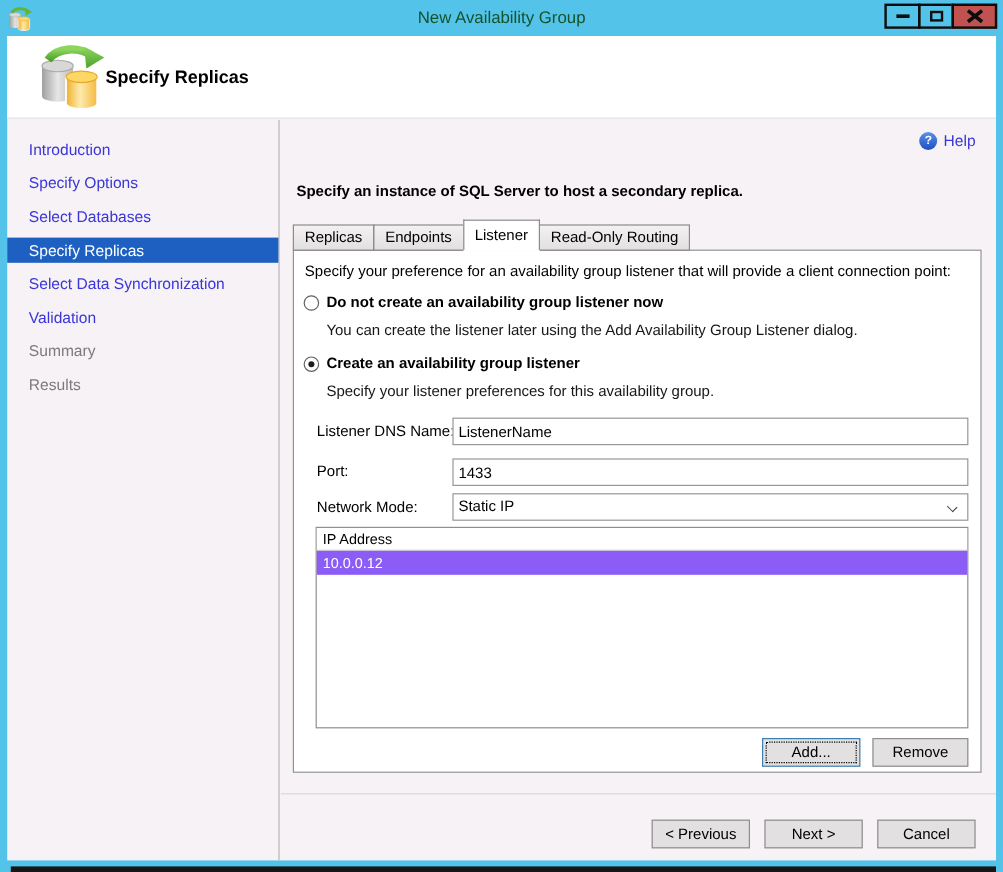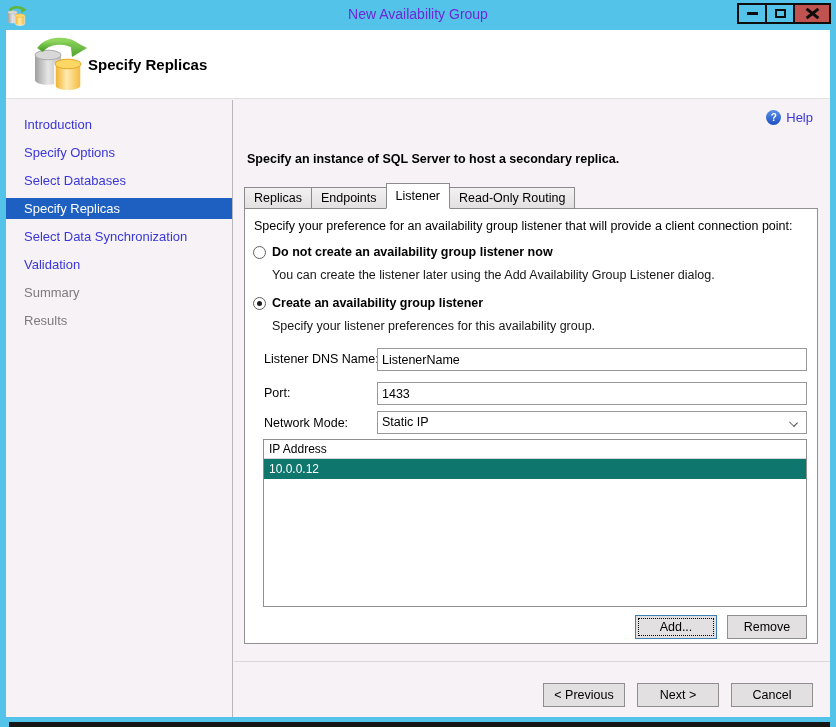--- a/index.html
+++ b/index.html
@@ -5,21 +5,21 @@
   * { margin:0; padding:0; box-sizing:border-box; }
   html,body { width:836px; height:727px; }
   body { font-family:"Liberation Sans", sans-serif; font-size:12.5px; color:#000; }
 
   .window { position:absolute; left:0; top:0; width:836px; height:727px; background:#53c3e9; }
   .black-base { position:absolute; left:9px; right:6px; bottom:0; height:5px; background:#161616; }
 
   
   .titlebar { position:absolute; left:0; top:0; right:0; height:30px; }
   .titlebar-icon { position:absolute; left:6px; top:5px; width:22px; height:22px; }
-  .title-text { position:absolute; left:0; right:0; top:6px; text-align:center; font-size:14px; color:#6d28d9; }
+  .title-text { position:absolute; left:0; right:0; top:6px; text-align:center; font-size:14px; color:#14532d; }
   .winbtns { position:absolute; top:3px; right:5px; display:flex; }
   .winbtn { width:30px; height:21px; border:2px solid #0d0d0d; margin-left:-2px; display:flex; align-items:center; justify-content:center; background:transparent; cursor:default; }
   .winbtn.close { width:38px; background:#c0534f; }
   .glyph-min { width:11px; height:3px; background:#0d0d0d; }
   .glyph-max { width:11px; height:9px; border:2px solid #0d0d0d; background:transparent; }
   .glyph-close { position:relative; width:13px; height:11px; }
   .glyph-close::before, .glyph-close::after { content:""; position:absolute; left:-1px; top:4px; width:15px; height:3px; background:#0d0d0d; }
   .glyph-close::before { transform:rotate(38deg); }
   .glyph-close::after  { transform:rotate(-38deg); }
 
@@ -62,21 +62,21 @@
   .radio-desc { position:absolute; left:27px; font-size:12.5px; color:#161616; }
 
   .field-label { position:absolute; left:19px; font-size:12.5px; }
   .textbox { position:absolute; left:132px; width:430px; height:23px; border:1px solid #999798; background:#fff; font-family:"Liberation Sans",sans-serif; font-size:12.5px; padding:0 4px; color:#000; }
   .selectbox { position:absolute; left:132px; width:430px; height:23px; border:1px solid #999798; background:#fff; font-size:12.5px; line-height:21px; padding:0 4px; cursor:pointer; }
   .chevron { position:absolute; right:9px; top:7px; width:7px; height:7px; border-right:1.5px solid #4a4a4a; border-bottom:1.5px solid #4a4a4a; transform:rotate(45deg) scaleY(0.8); }
 
   .iplist { position:absolute; left:18px; top:230px; width:544px; height:168px; border:1px solid #8f8f8f; background:#fff; }
   .iplist-header { height:19px; line-height:19px; padding-left:5px; font-size:12px; border-bottom:1px solid #d5d5d5; background:#fff; }
   .iplist-row { height:20px; line-height:20px; padding-left:5px; font-size:12px; }
-  .iplist-row.selected { background:#0f766e; color:#fff; }
+  .iplist-row.selected { background:#8b5cf6; color:#fff; }
 
   .btn { height:24px; border:1px solid #8f8e8e; background:#e2e0e0; font-family:"Liberation Sans",sans-serif; font-size:12.5px; text-align:center; line-height:22px; cursor:pointer; }
   .panel-btn { position:absolute; top:406px; }
   .btn-add { left:390px; width:82px; border:1px solid #3c7fb1; position:absolute; }
   .btn-add::after { content:""; position:absolute; left:2px; right:2px; top:2px; bottom:2px; border:1px dotted #000; }
   .btn-remove { left:482px; width:80px; position:absolute; }
 
   .footer-divider { position:absolute; left:0; right:0; top:561px; border-top:1px solid #dad7d8; }
   .footer-btns { position:absolute; top:583px; right:17px; display:flex; gap:12px; }
   .footer-btns .btn { width:82px;text-align:center; }

